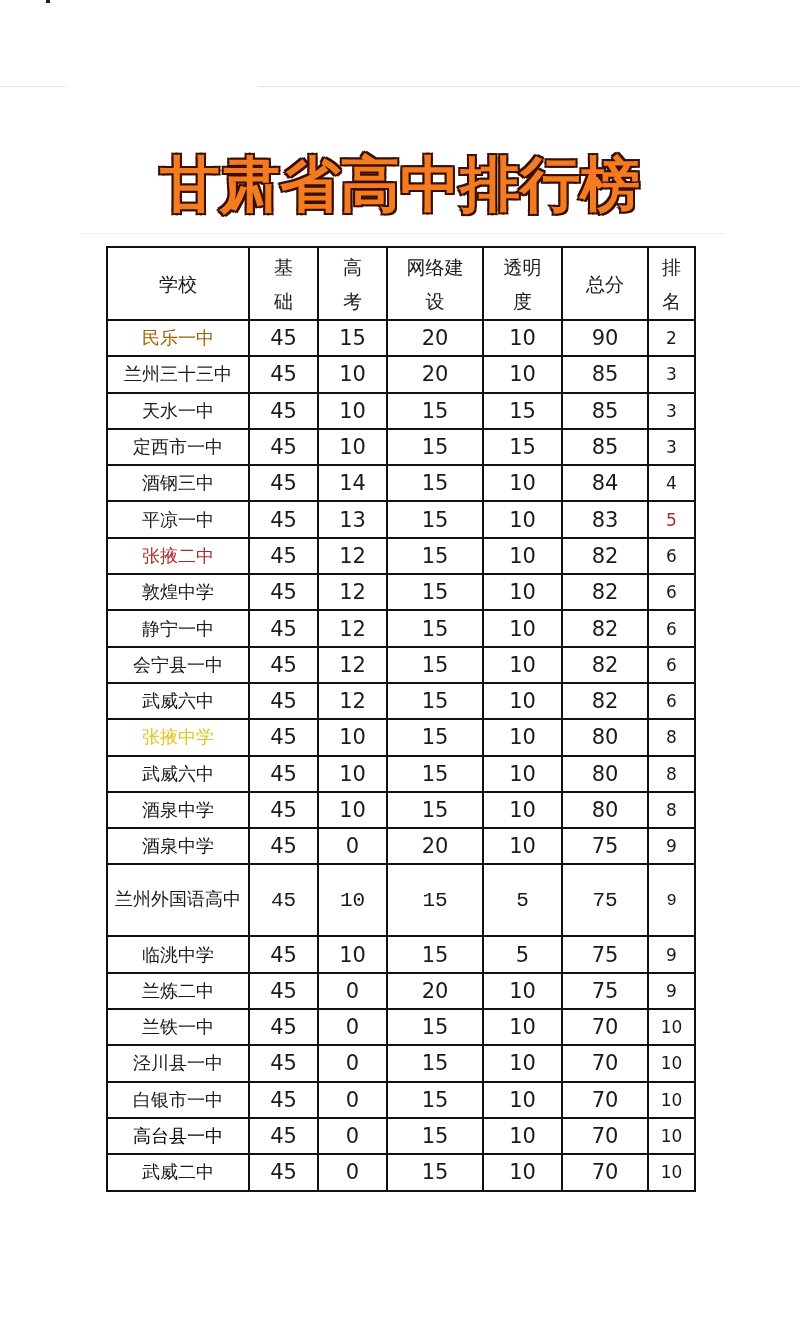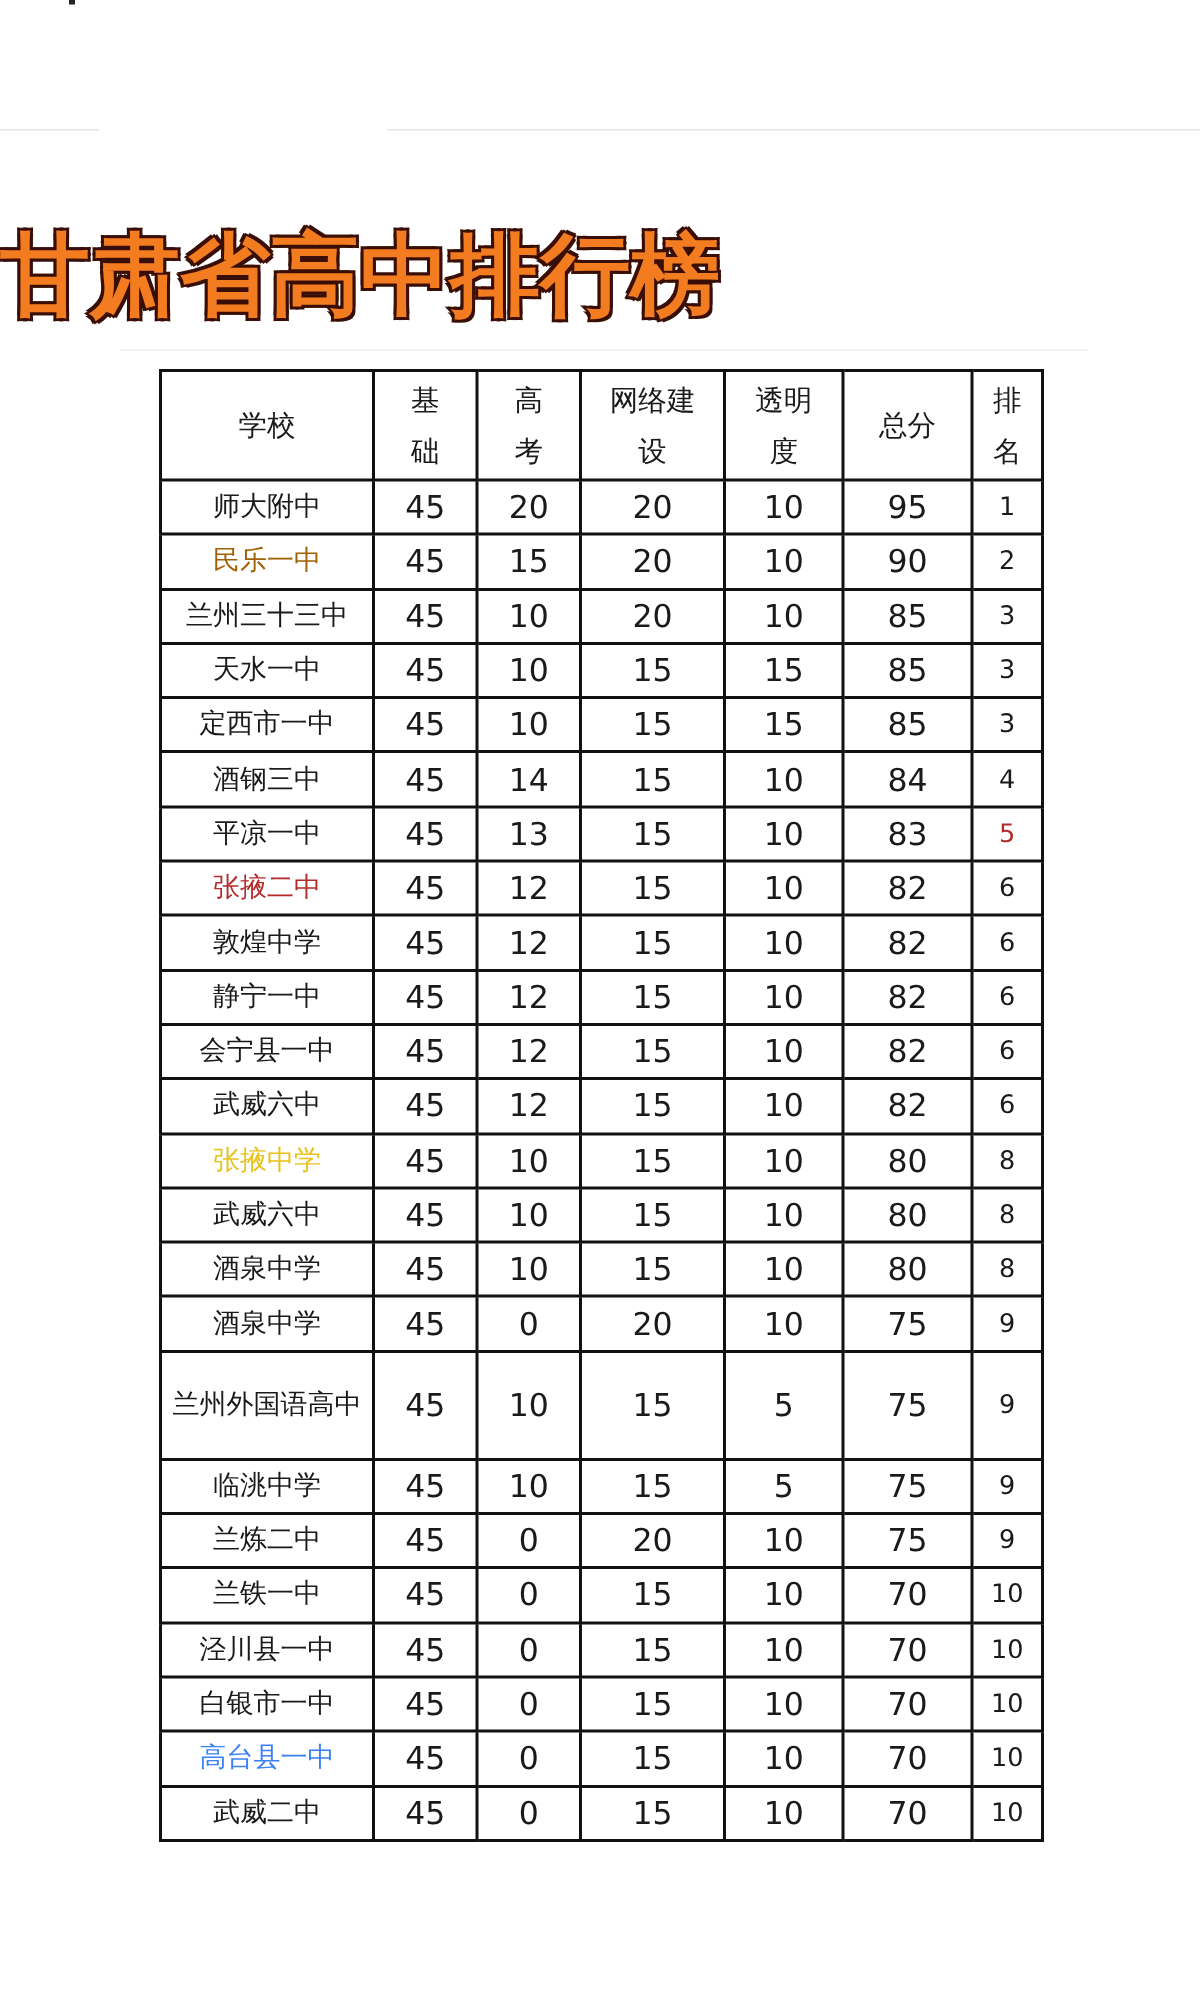--- a/index.html
+++ b/index.html
@@ -1,20 +1,20 @@
 <!DOCTYPE html>
 <html><head>
 <meta charset="utf-8">
 <style>
   html, body { margin: 0; padding: 0; background: #ffffff; }
   body { width: 800px; height: 1331px; position: relative; overflow: hidden; font-family: "DejaVu Sans", "Liberation Sans", sans-serif; }
   .top-line-left { position: absolute; left: 0; top: 86px; width: 66px; height: 1px; background: #e6e6e6; }
   .top-line-right { position: absolute; left: 258px; top: 86px; width: 542px; height: 1px; background: #e6e6e6; }
   .top-dot { position: absolute; left: 46px; top: 0; width: 4px; height: 3px; background: #222; }
-  .title-wrap { position: absolute; left: 0; top: 148px; width: 800px; text-align: left; }
+  .title-wrap { position: absolute; left: 0; top: 148px; width: 800px; text-align: center; }
   .title {
     display: inline-block;
     font-family: "DejaVu Sans", sans-serif;
     font-weight: bold;
     font-size: 60px;
     letter-spacing: 0px;
     color: #f47c20;
     -webkit-text-stroke: 3px #3a0f05;
     paint-order: stroke fill;
     text-shadow: 0 0 2px #3a0f05, 2px 2px 0 #3a0f05, -2px -2px 0 #3a0f05, 2px -2px 0 #3a0f05, -2px 2px 0 #3a0f05;
@@ -31,21 +31,21 @@
     text-align: center;
     vertical-align: middle;
     padding: 0;
     color: #1a1a1a;
     font-weight: normal;
   }
   table.rank th { font-size: 19px; line-height: 34px; height: 71px; }
   table.rank td { height: 34.3px; font-size: 21px; }
   td.school { font-size: 18px !important; line-height: 32px; }
   td.rankc { font-size: 17px !important; }
-  tr.tall td { height: 70px; }
+  tr.tall td { height: 70px; font-family: Liberation Mono, monospace; }
   .bottom-cut { position: absolute; left: 0; top: 1298px; width: 800px; height: 33px; background: #ffffff; }
 </style>
 </head>
 <body>
 
 <div class="top-dot"></div>
 <div class="top-line-left"></div>
 <div class="top-line-right"></div>
 
 <div class="title-wrap">
@@ -69,29 +69,20 @@
       <th><span style="display:inline-block;width:22px;line-height:34px">基础</span></th>
       <th><span style="display:inline-block;width:22px;line-height:34px">高考</span></th>
       <th><span style="display:inline-block;width:68px;line-height:34px">网络建设</span></th>
       <th><span style="display:inline-block;width:46px;line-height:34px">透明度</span></th>
       <th>总分</th>
       <th><span style="display:inline-block;width:22px;line-height:34px">排名</span></th>
     </tr>
   </thead>
   <tbody id="tbody">
       <tr>
-        <td class="school">师大附中</td>
-        <td>45</td>
-        <td>20</td>
-        <td>20</td>
-        <td>10</td>
-        <td>95</td>
-        <td class="rankc">1</td>
-      </tr>
-      <tr>
         <td class="school" style="color: #a16207;">民乐一中</td>
         <td>45</td>
         <td>15</td>
         <td>20</td>
         <td>10</td>
         <td>90</td>
         <td class="rankc">2</td>
       </tr>
       <tr>
         <td class="school">兰州三十三中</td>
@@ -267,21 +258,21 @@
       <tr>
         <td class="school">白银市一中</td>
         <td>45</td>
         <td>0</td>
         <td>15</td>
         <td>10</td>
         <td>70</td>
         <td class="rankc">10</td>
       </tr>
       <tr>
-        <td class="school" style="color: #3b82f6; margin-left: 37px;">高台县一中</td>
+        <td class="school" style="color: #000000; margin-left: 37px;">高台县一中</td>
         <td>45</td>
         <td>0</td>
         <td>15</td>
         <td>10</td>
         <td>70</td>
         <td class="rankc">10</td>
       </tr>
       <tr>
         <td class="school">武威二中</td>
         <td>45</td>

